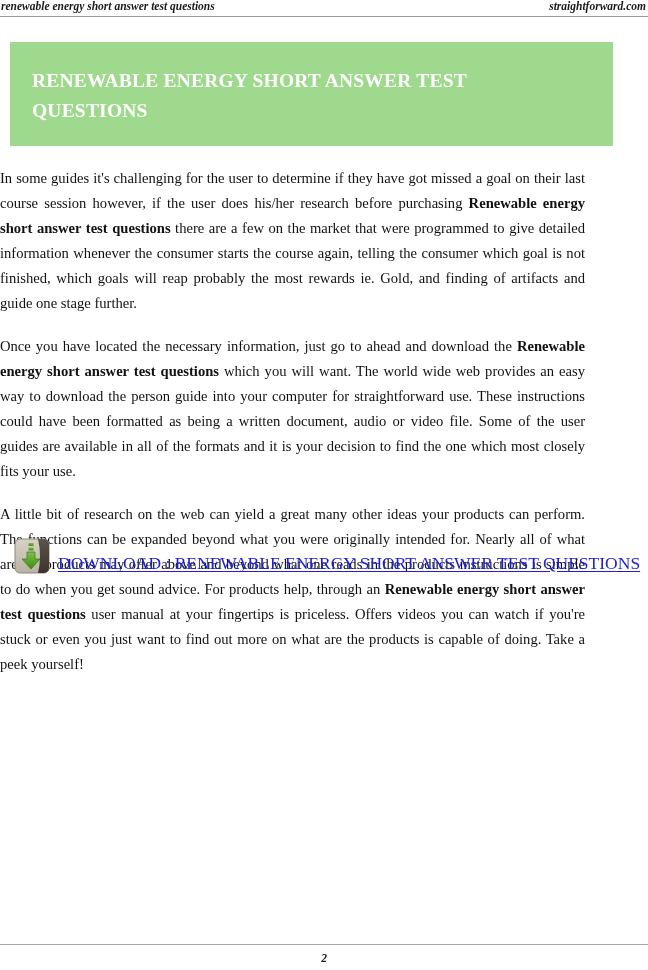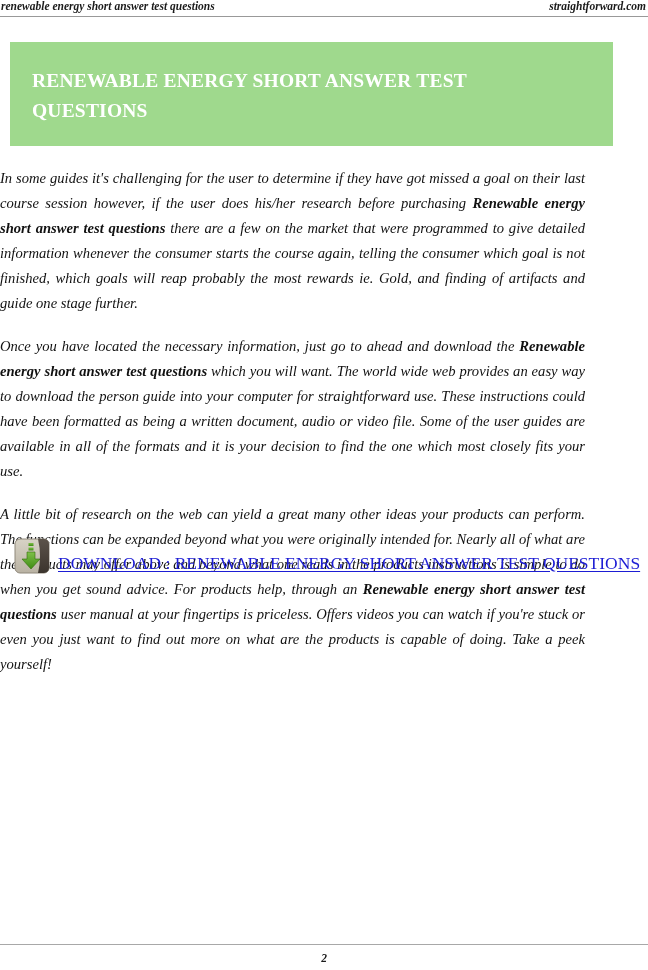--- a/index.html
+++ b/index.html
@@ -65,21 +65,20 @@
     color: #ffffff;
     letter-spacing: 0.2px;
   }
 
   
   .content {
     position: absolute;
     left: 0px;
     top: 166px;
     width: 585px;
-    font-style: italic;
   }
   p.body-par {
     margin: 0 0 18px 0;
     padding: 0;
     font-size: 14.6px;
     line-height: 25px;
     text-align: justify;
     text-justify: inter-word;
     color: #111111;
   }

